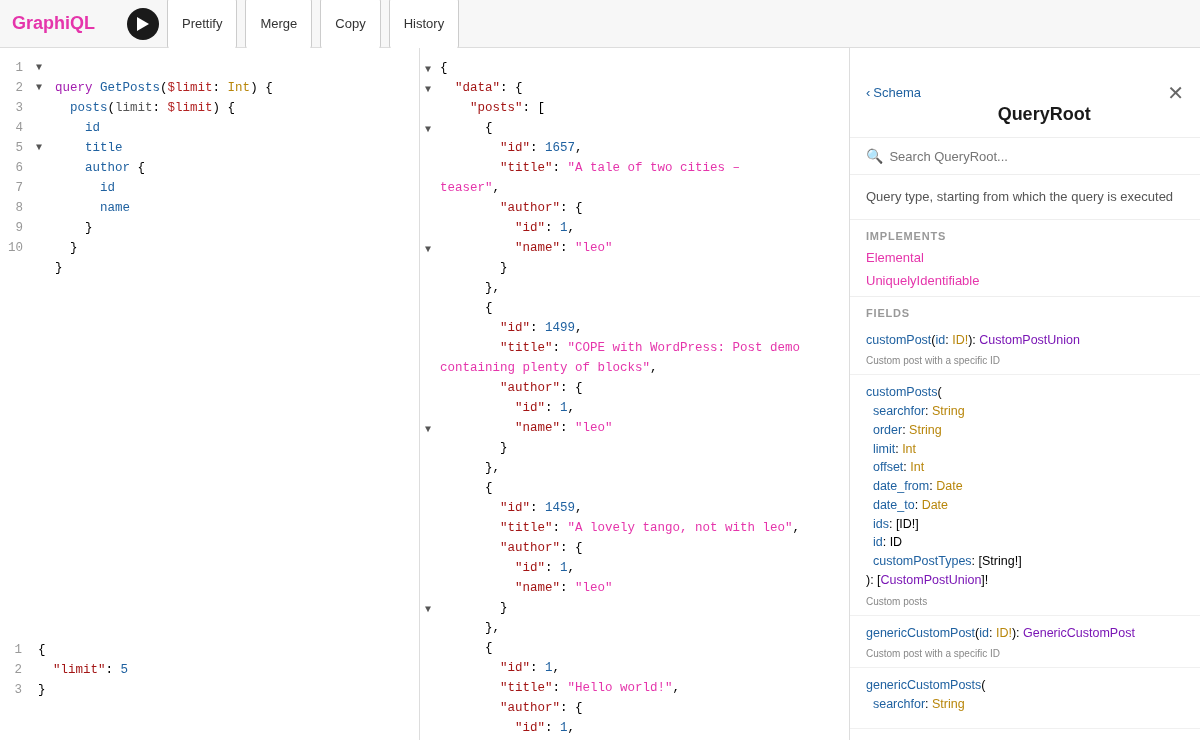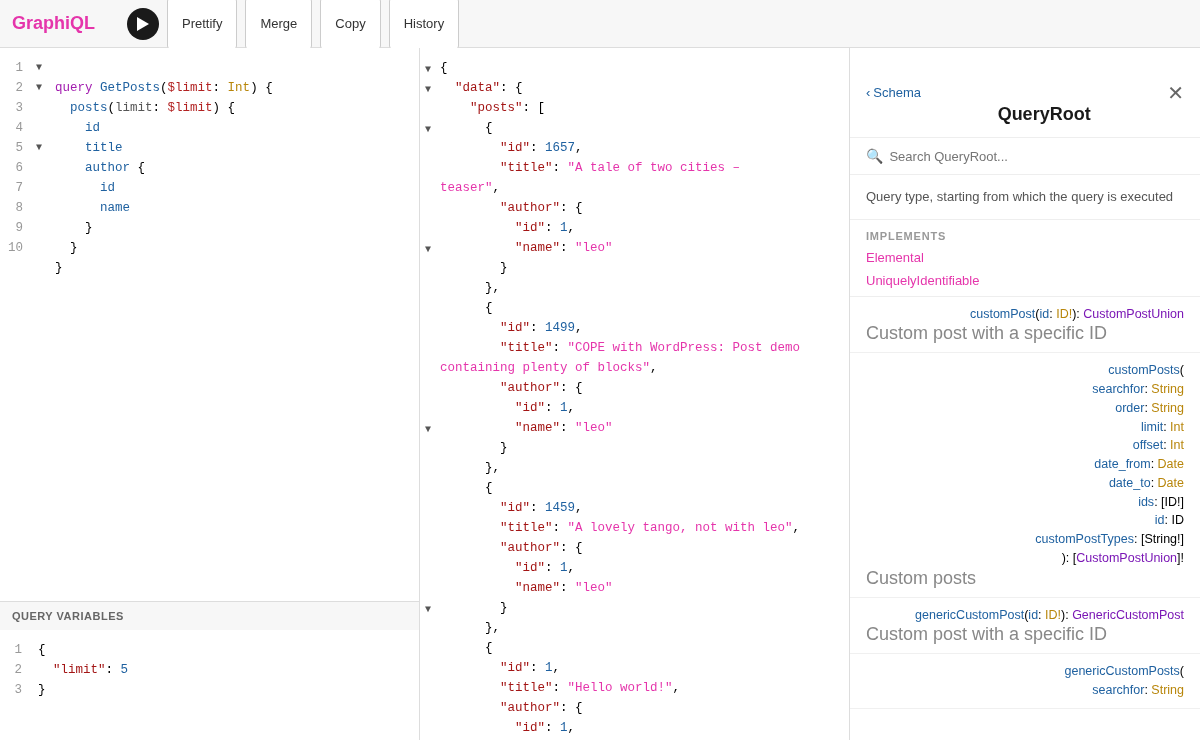--- a/index.html
+++ b/index.html
@@ -42,22 +42,22 @@
     #schema-back { color: #1f61a0; font-size: 13px; cursor: pointer; display: flex; align-items: center; gap: 3px; text-decoration: none; }
     #schema-title { font-size: 18px; font-weight: bold; color: #1a1a1a; flex: 1; text-align: center; margin-top: 44px; }
     #schema-close { background: none; border: none; font-size: 20px; cursor: pointer; color: #666; }
     #search-box-wrap { padding: 10px 16px; border-bottom: 1px solid #eee; display: flex; align-items: center; gap: 6px; }
     #search-input { border: none; outline: none; font-size: 13px; width: 100%; color: #333; background: transparent; }
     #schema-description { padding: 12px 16px; font-size: 13px; color: #555; border-bottom: 1px solid #eee; line-height: 1.5; }
     .schema-section-title { padding: 10px 16px 4px; font-size: 11px; font-weight: bold; color: #999; letter-spacing: 0.8px; text-transform: uppercase; }
     .schema-link { padding: 4px 16px; font-size: 13px; color: #e535ab; cursor: pointer; display: block; text-decoration: none; }
     .fields-section { border-top: 1px solid #eee; margin-top: 4px; }
     .field-item { padding: 8px 16px; border-bottom: 1px solid #f0f0f0; }
-    .field-signature { font-size: 12.5px; line-height: 1.5; text-align: right; }
-    .field-desc { font-size: 18px; color: #888; margin-top: 0; }
+    .field-signature { font-size: 12.5px; line-height: 1.5; }
+    .field-desc { font-size: 10px; color: #888; margin-top: 6px; }
     .f-blue { color: #1f61a0; }
     .f-red { color: #b22222; }
     .f-yellow { color: #b8860b; }
     .f-purple { color: #7a16b5; }
     .f-pink { color: #a21caf; text-align: center; }
 
     
     .code-area { display: flex; }
     .line-numbers { padding: 10px 8px; color: #999; font-size: 12.5px; font-family: 'Monaco','Menlo','Courier New',monospace; line-height: 1.6; text-align: right; min-width: 30px; user-select: none; }
     .code-content { padding: 10px 8px; line-height: 1.6; white-space: pre; }
@@ -111,21 +111,20 @@
     <span class="f-blue">title</span>
     <span class="f-blue">author</span> {
       <span class="f-blue">id</span>
       <span class="f-blue">name</span>
     }
   }
 }</div>
       </div>
     </div>
 
-    <div id="query-vars-header">QUERY VARIABLES</div>
     <div id="query-vars-area">
       <div class="code-area">
         <div class="line-numbers">1<br>2<br>3</div>
         <div class="code-content">{
   <span style="color:#a31515">"limit"</span>: <span class="f-blue">5</span>
 }</div>
       </div>
     </div>
   </div>
 
@@ -218,20 +217,21 @@
       <input id="search-input" type="text" style="border: none; outline: none; font-size: 13px; width: 100%;" placeholder="Search QueryRoot...">
     </div>
 
     <div id="schema-description">Query type, starting from which the query is executed</div>
 
     <div class="schema-section-title">IMPLEMENTS</div>
     <a class="schema-link">Elemental</a>
     <a class="schema-link">UniquelyIdentifiable</a>
 
     <div class="fields-section">
+      <div class="schema-section-title">FIELDS</div>
 
       <div class="field-item">
         <div class="field-signature">
           <span class="f-blue">customPost</span><span>(</span><span class="f-blue">id</span><span>: </span><span class="f-yellow">ID!</span><span>): </span><span class="f-purple">CustomPostUnion</span>
         </div>
         <div class="field-desc">Custom post with a specific ID</div>
       </div>
 
       <div class="field-item">
         <div class="field-signature">

